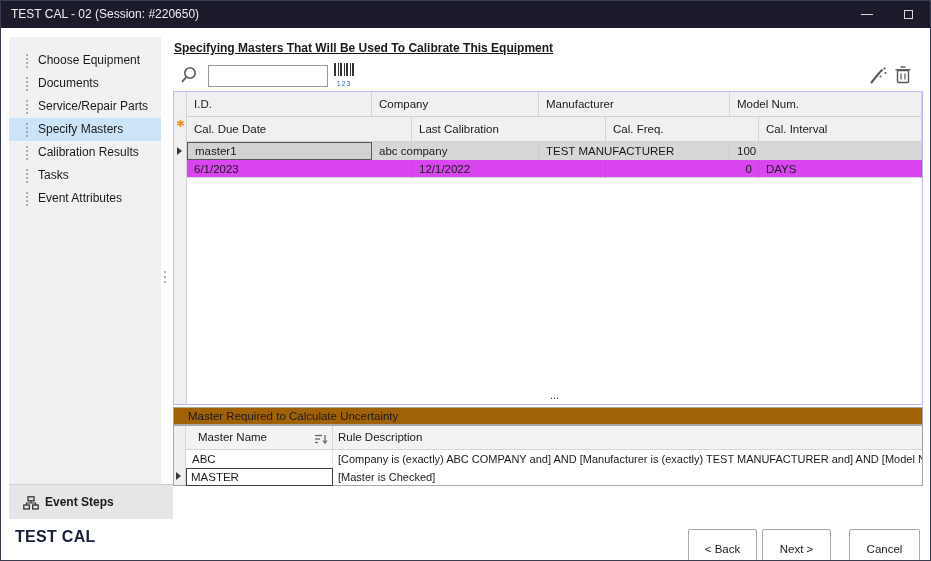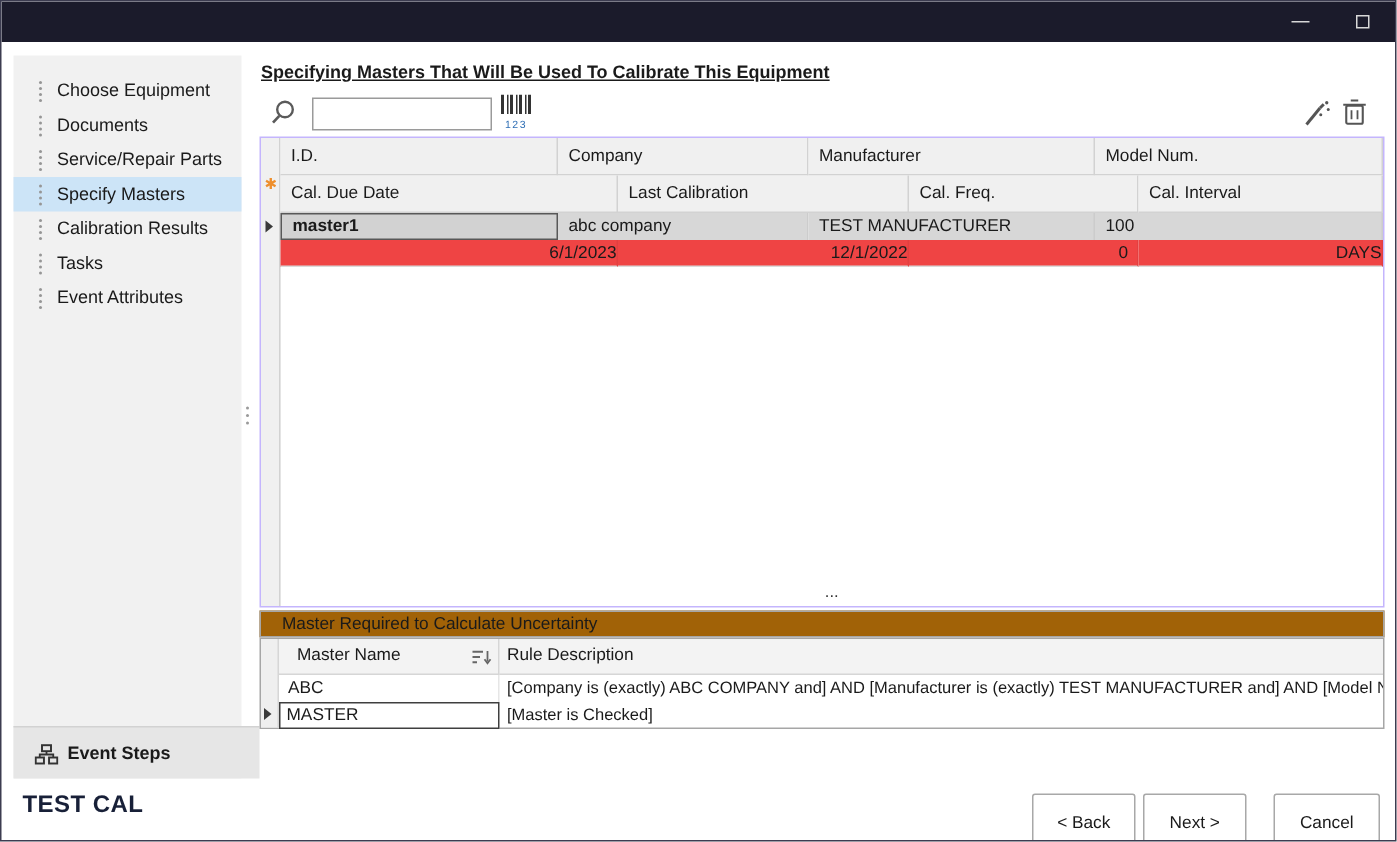--- a/index.html
+++ b/index.html
@@ -48,22 +48,22 @@
           border:1px solid #c4b5fd; background:#fff; }
   #grid .ind-col { position:absolute; left:0; top:0; width:13px; height:100%; background:#f0f0f0; border-right:1px solid #d2d2d2; }
   .hdr-row { position:absolute; left:13px; width:735px; height:25px; display:flex; }
   #hdr1 { top:0; } #hdr2 { top:25px; }
   .hcell { background:#f0f0f0; border-right:1px solid #d2d2d2; border-bottom:1px solid #d2d2d2;
            line-height:24px; padding-left:7px; font-size:11.5px; white-space:nowrap; overflow:hidden; cursor:default; }
   .drow { position:absolute; left:13px; height:18px; display:flex; }
   #drow1 { top:50px; } #drow2 { top:68px; }
   .dcell { line-height:18px; padding-left:7px; font-size:11.5px; white-space:nowrap; overflow:hidden; cursor:default; }
   #drow1 .dcell { background:#d7d7d7; border-right:1px solid rgba(0,0,0,0.05); }
-  #drow1 .focus-cell { background:#d2d2d2; border:1px solid #585858; font-weight:bold; line-height:16px; }
-  #drow2 .dcell { background:#ef4444; border-right:1px solid rgba(0,0,0,0.05); border-bottom:1px solid #dadada;text-align:right; }
+  #drow1 .focus-cell { background:#d2d2d2; border:1px solid #585858; font-weight:normal; line-height:16px; }
+  #drow2 .dcell { background:#d946ef; border-right:1px solid rgba(0,0,0,0.05); border-bottom:1px solid #dadada; }
   .num-right { text-align:right; padding-right:6px; }
   .new-asterisk { position:absolute; left:1px; top:27px; width:11px; text-align:center;
                   color:#ee8f2d; font-size:10px; line-height:10px; }
   .new-asterisk::before { content:"✱"; }
   .row-arrow { position:absolute; left:3px; top:55px; width:0; height:0;
                border-left:5px solid #3a3a3a; border-top:4px solid transparent; border-bottom:4px solid transparent; }
   #more-row { position:absolute; left:13px; bottom:0; width:735px; height:14px; text-align:center;
               font-size:11px; line-height:10px; color:#333; }
 
   
@@ -95,20 +95,21 @@
   #btn-back { left:687px; width:69px; }
   #btn-next { left:761px; width:69px; }
   #btn-cancel { left:848px; width:71px; }
 </style>
 </head>
 <body>
 
 <div id="app">
 
   <div id="titlebar">
+    <span class="title">TEST CAL - 02 (Session: #220650)</span>
     <div class="win-btn" id="btn-min">
       <span class="dash"></span>
     </div>
     <div class="win-btn" id="btn-max">
       <span class="box"></span>
     </div>
   </div>
 
   <div id="sidebar">
     <div class="side-item" style="top:12px">

